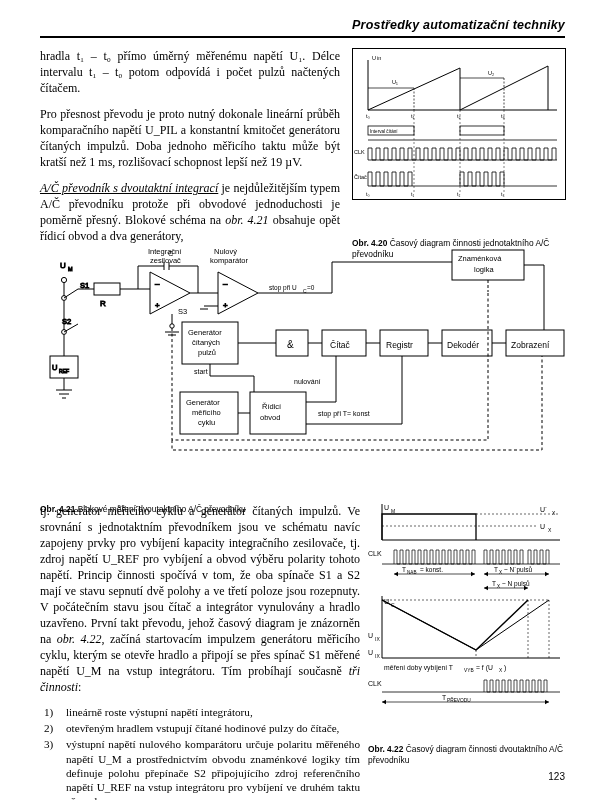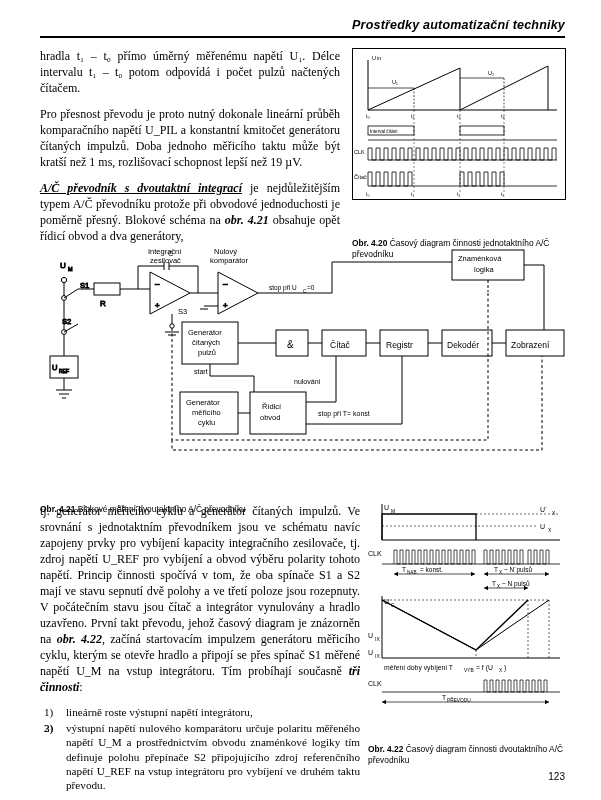--- a/index.html
+++ b/index.html
@@ -37,21 +37,21 @@
     left:40px;top:48px;width:300px;
   }
   p.tx{
     margin:0 0 10px 0;
     font-size:12px;
     line-height:16px;
     text-align:justify;
     text-indent:0;
   }
   .u{ text-decoration:underline; }
-  .ital{ font-style:italic;font-weight:bold; }
+  .ital{ font-style:italic; }
   
   .cap{
     font-family:"Liberation Sans", sans-serif;
     font-size:8.4px;
     line-height:11px;
     font-weight:bold;
     margin-top:32px;
   }
   .cap .ttl{font-weight:bold;}
   .cap .txt{font-weight:normal;}
@@ -297,20 +297,21 @@
 
   <div class="col-low">
     <p class="tx"><span>tj. generátor měřicího cyklu a generátor čítaných impulzů. Ve srovnání s jednotaktním převodníkem jsou ve schématu navíc zapojeny prvky pro vybíjení kapacity integračního zesilovače, tj. zdroj napětí U_REF pro vybíjení a obvod výběru polarity tohoto napětí. Princip činnosti spočívá v tom, že oba spínače S1 a S2 mají ve stavu sepnutí dvě polohy a ve třetí poloze jsou rozepnuty. V počátečním stavu jsou čítač a integrátor vynulovány a hradlo uzavřeno. První takt převodu, jehož časový diagram je znázorněn na </span><span class="ital">obr. 4.22</span><span>, začíná startovacím impulzem generátoru měřicího cyklu, kterým se otevře hradlo a připojí se přes spínač S1 měřené napětí U_M na vstup integrátoru. Tím probíhají současně </span><span class="ital">tři činnosti</span><span>:</span></p>
     <ol class="lst">
       <li>
         <span class="num">1)</span>
         <span>lineárně roste výstupní napětí integrátoru,</span>
       </li>
       <li>
         <span class="num">2)</span>
+        <span>otevřeným hradlem vstupují čítané hodinové pulzy do čítače,</span>
       </li>
       <li>
         <span class="num">3)</span>
         <span>výstupní napětí nulového komparátoru určuje polaritu měřeného napětí U_M a prostřednictvím obvodu znaménkové logiky tím definuje polohu přepínače S2 připojujícího zdroj referenčního napětí U_REF na vstup integrátoru pro vybíjení ve druhém taktu převodu.</span>
       </li>
     </ol>
   </div>
 
   <div class="fig" style="left:368px;top:500px;width:200px;height:208px;">
     <svg width="200" height="208" viewBox="0 0 200 208">

